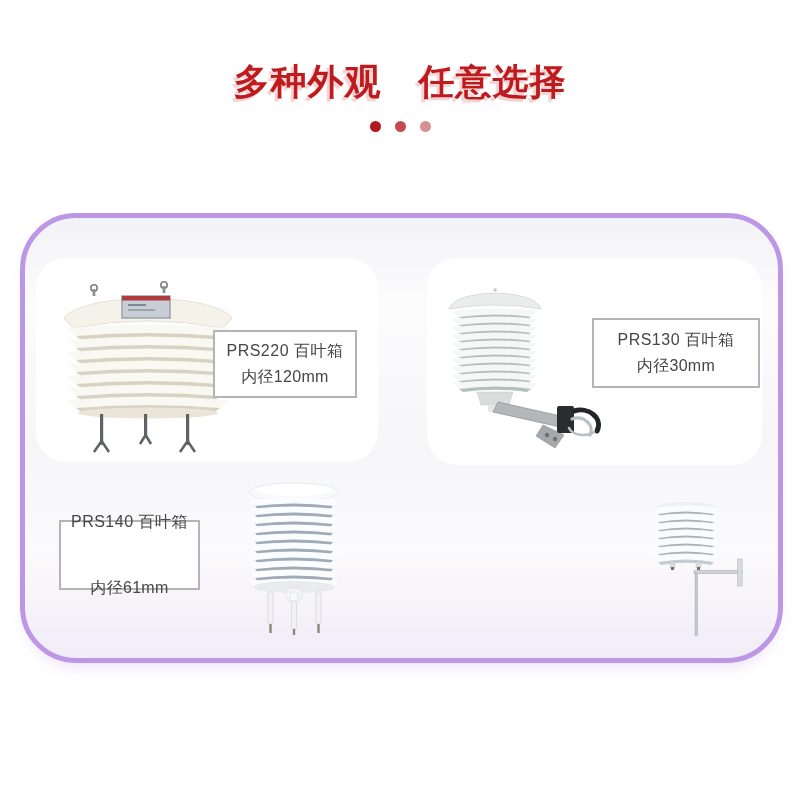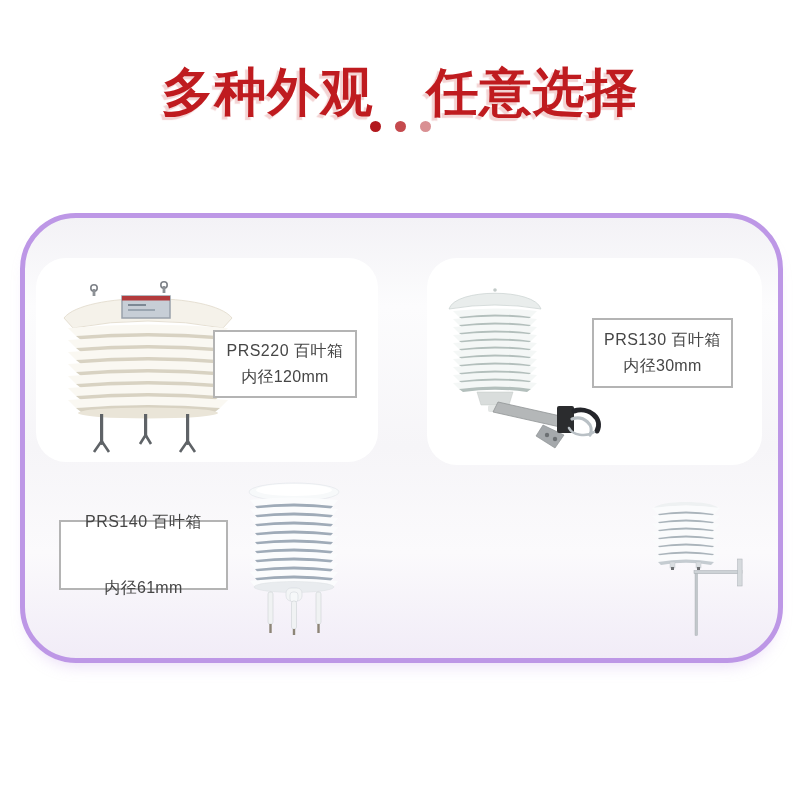--- a/index.html
+++ b/index.html
@@ -5,21 +5,21 @@
   * { margin:0; padding:0; box-sizing:border-box; }
   html,body { background:#ffffff; }
   .page {
     position:relative; width:800px; height:800px; overflow:hidden;
     background:#ffffff;
     font-family:"Liberation Sans", sans-serif;
   }
   .page-title {
     position:absolute; top:58px; left:0; right:0;
     text-align:center;
-    font-size:52px; font-weight:bold; letter-spacing:1px;
+    font-size:36px; font-weight:bold; letter-spacing:1px;
     color:#bf1b1f;
     text-shadow:-3px 3px 1px rgba(226,146,146,0.40);
   }
   .title-dots {
     position:absolute; top:121px; left:0; right:0;
     display:flex; justify-content:center; gap:14px;
   }
   .title-dots .dot { width:11px; height:11px; border-radius:50%; background:#b2181d; }
 
   .panel {
@@ -37,22 +37,22 @@
   .spec-box {
     position:absolute; background:#ffffff;
     border:2px solid #b4b4b4;
     display:flex; flex-direction:column; justify-content:center; align-items:center;
     gap:7px; color:#464646; font-size:16px; line-height:1.15;
     text-align:center;
   }
   .spec-box .model { letter-spacing:0.5px; }
   .spec-box .spec  { letter-spacing:0.3px; }
   .box1 { left:188px; top:112px; width:144px; height:68px; }
-  .box2 { left:567px; top:100px; width:141px; height:70px;justify-content:center; }
-  .box3 { left:34px;  top:302px; width:169px; height:70px;gap:48px; }
+  .box2 { left:567px; top:100px; width:168px; height:70px;justify-content:center; }
+  .box3 { left:34px;  top:302px; width:141px; height:70px;gap:48px; }
   .box4 { left:416px; top:295px; width:139px; height:71px; }
 
   .product { position:absolute; }
   .p220 { left:33px;  top:54px;  width:180px; height:185px; }
   .p130 { left:418px; top:60px;  width:195px; height:172px; }
   .p140 { left:221px; top:262px; width:100px; height:155px; }
   .p80  { left:623px; top:280px; width:100px; height:145px; }
   .product svg { width:100%; height:100%; display:block; }
 </style>
 </head>

